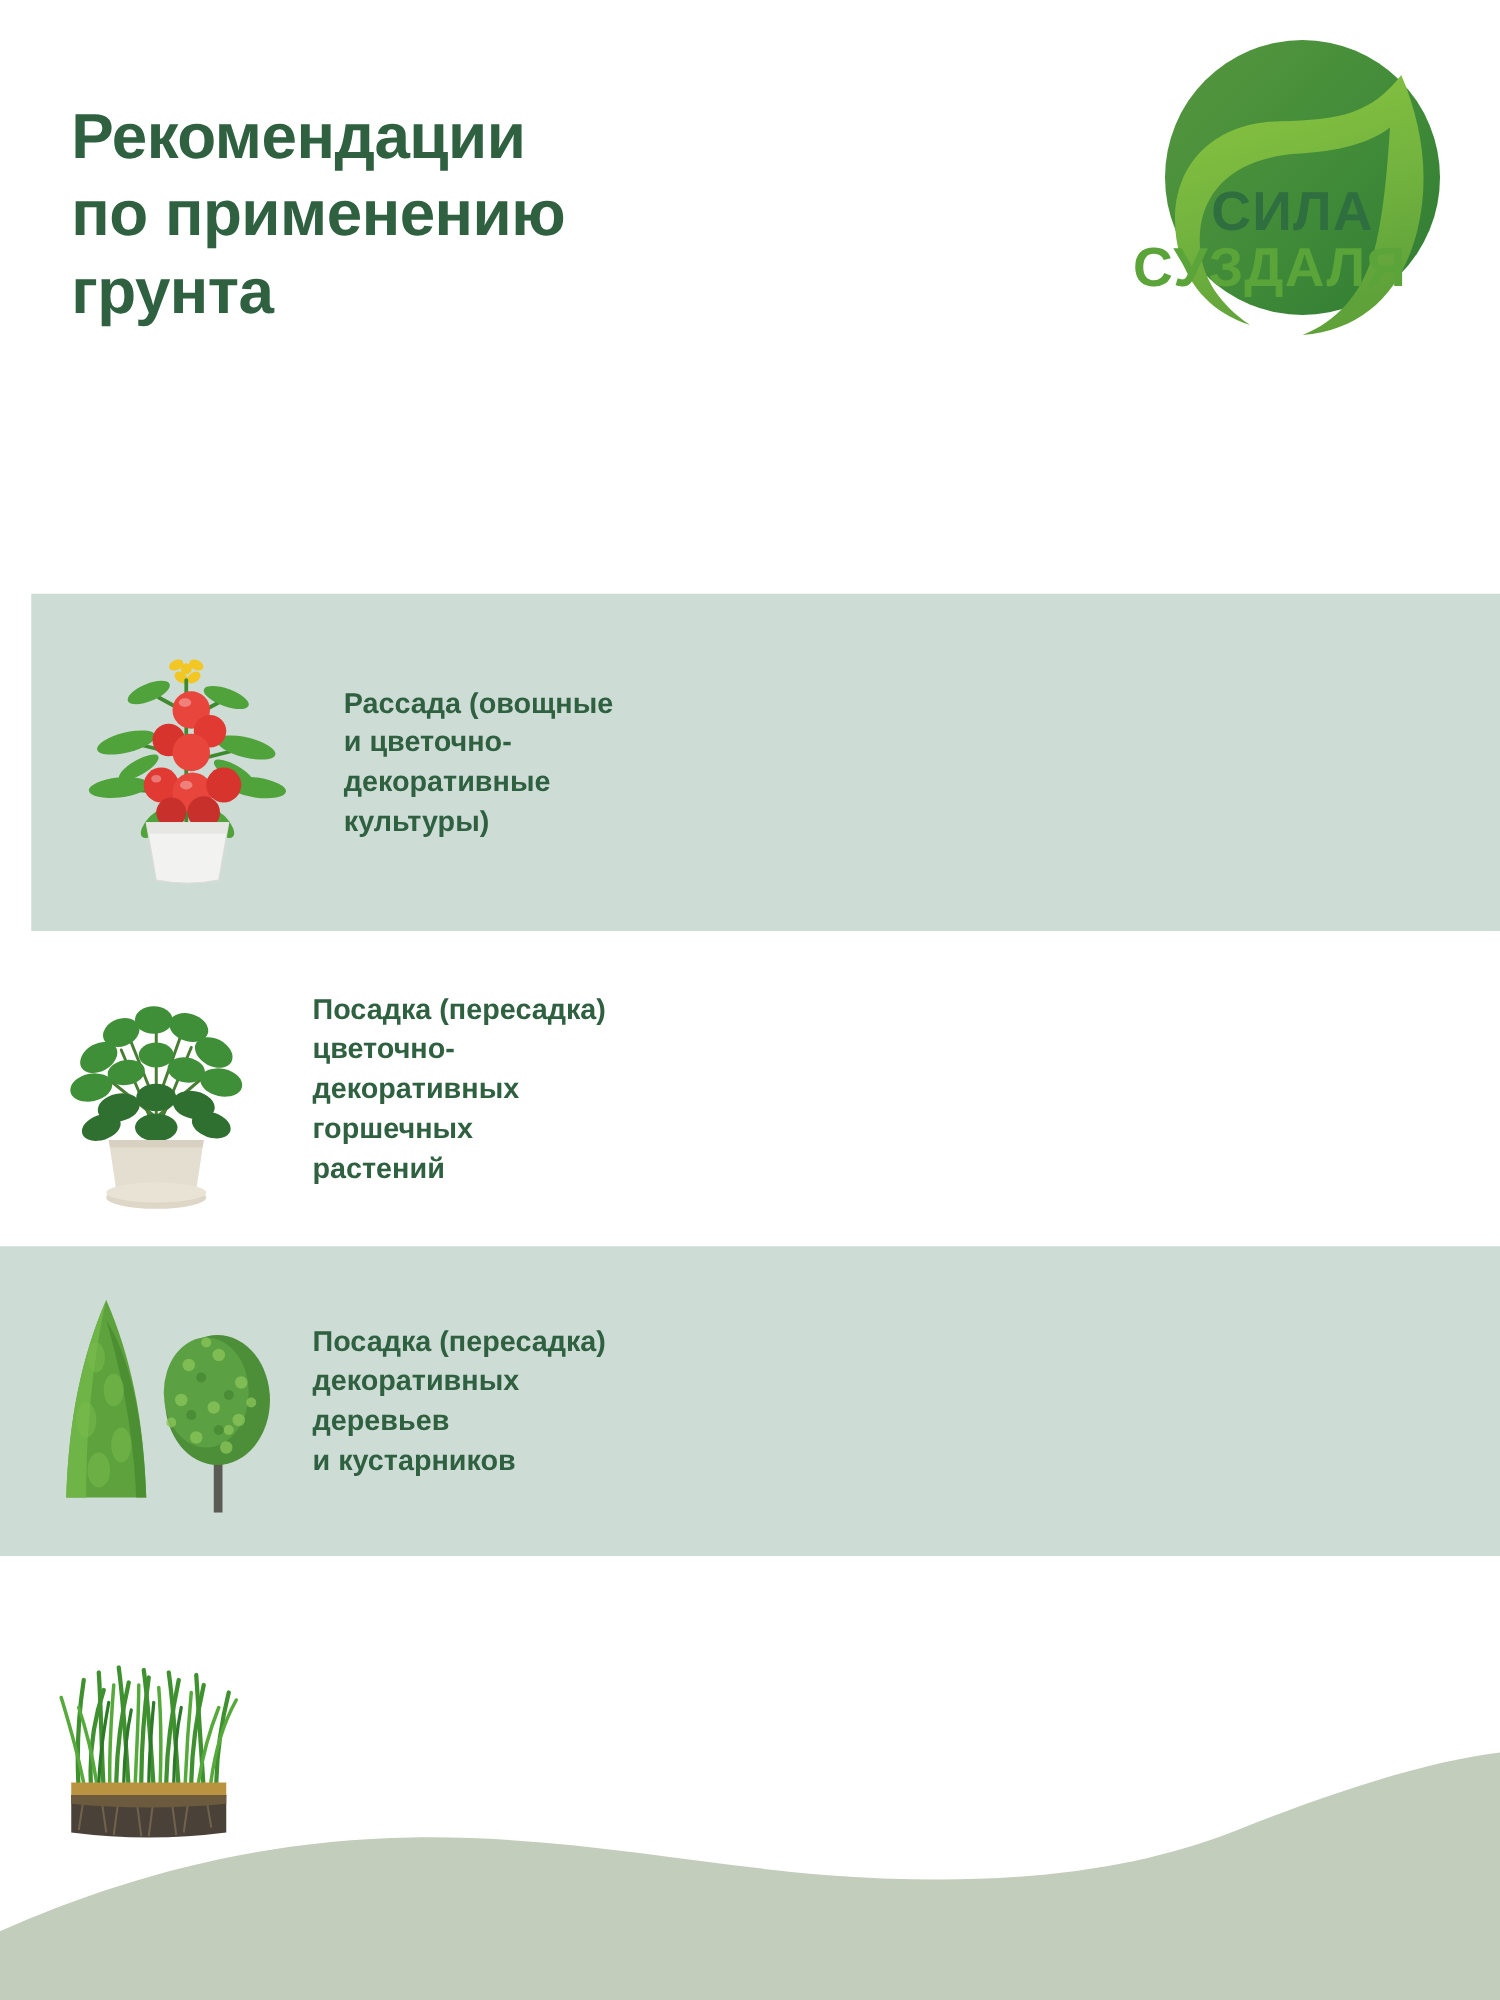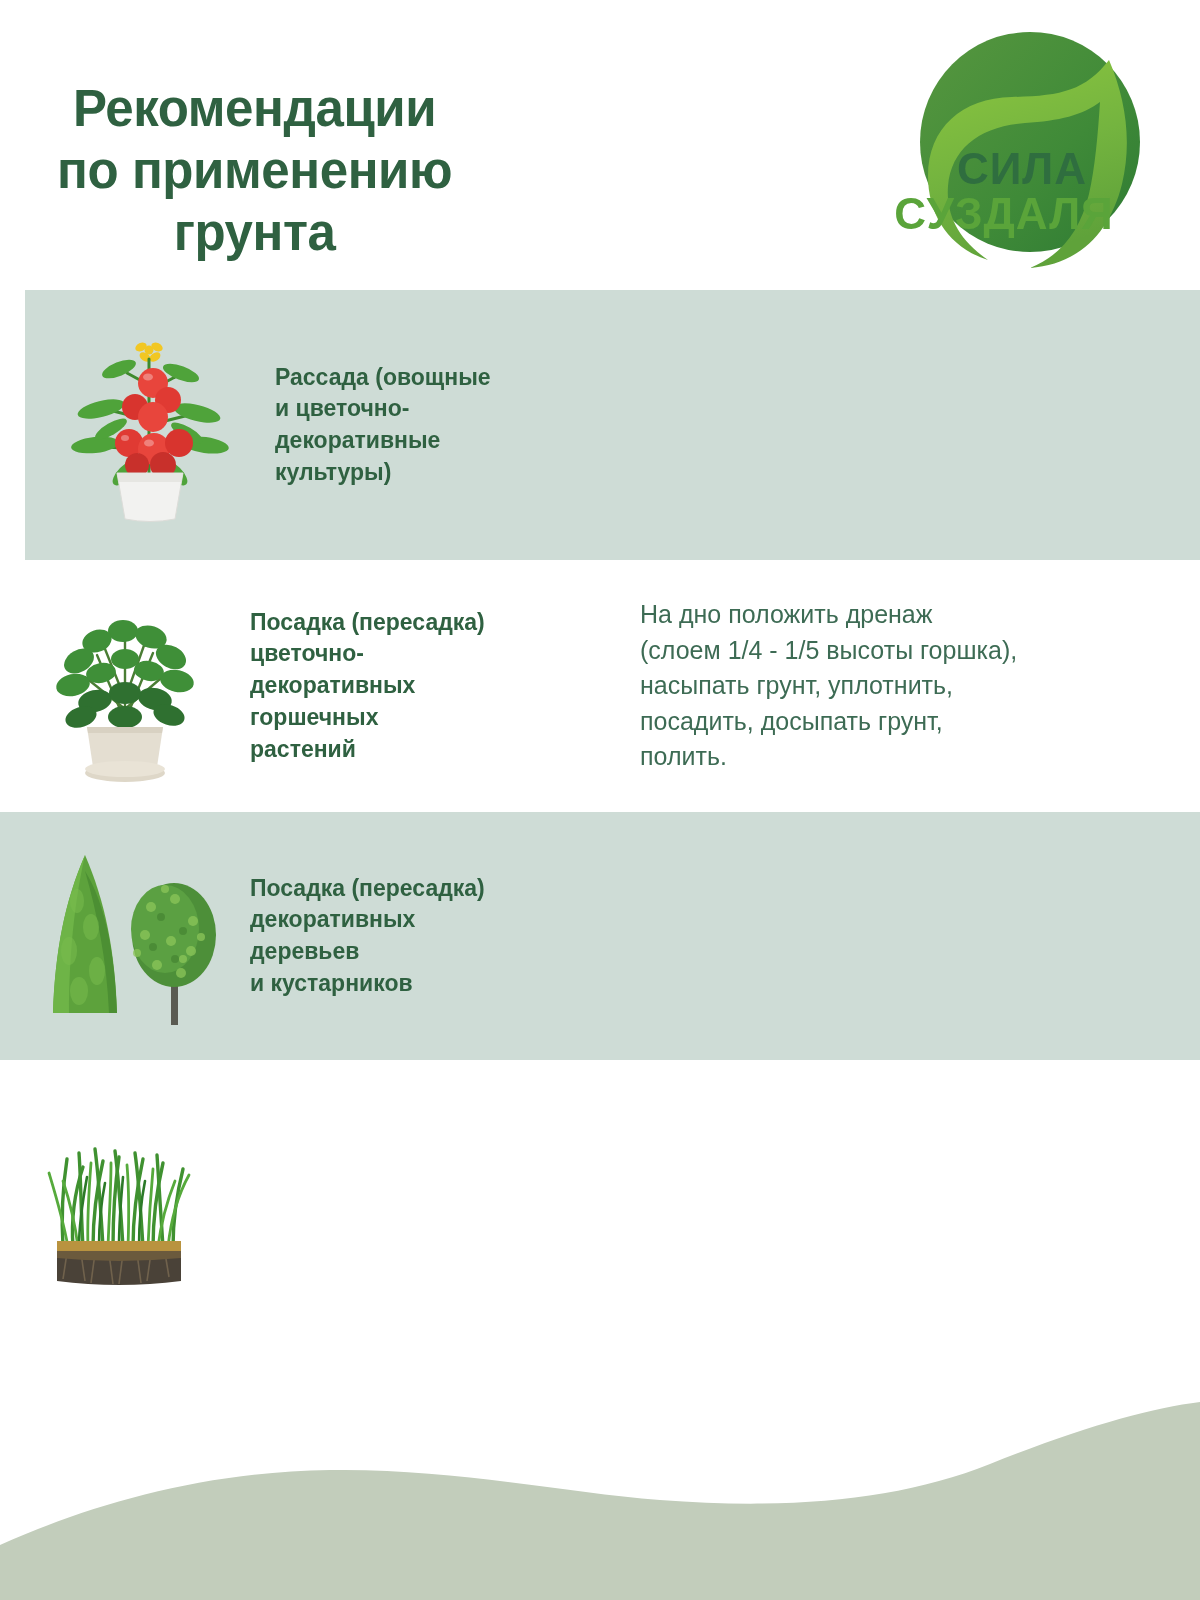--- a/index.html
+++ b/index.html
@@ -11,41 +11,40 @@
     height: 1600px;
     background: #ffffff;
     font-family: "Liberation Sans", "DejaVu Sans", sans-serif;
     overflow: hidden;
     position: relative;
   }
 
   
   .header {
     position: relative;
-    height: 290px;
+    height: 475px;
     box-sizing: border-box;
-    text-align: center;
   }
   .page-title {
     position: absolute;
     left: 57px;
     top: 78px;
     font-size: 51px;
     line-height: 1.22;
     font-weight: 700;
     color: #2f6141;
     letter-spacing: -0.4px;
     white-space: pre-line;
     margin: 0;
   }
 
   
   .logo {
     position: absolute;
-    right: 44px;
+    right: 32px;
     top: 16px;
     width: 272px;
     height: 262px;
   }
   .logo svg { display: block; width: 100%; height: 100%; }
 
   
   .rows { position: relative; }
   .row {
     display: flex;
@@ -259,27 +258,20 @@
         <ellipse cx="90" cy="192" rx="40" ry="9" fill="#ded7c8"></ellipse>
         <ellipse cx="90" cy="188" rx="40" ry="8" fill="#e9e3d6"></ellipse>
       </svg>
     </div>
     <div class="cell-label">
       <p class="label-text">Посадка (пересадка)
 цветочно-
 декоративных
 горшечных
 растений</p>
-    </div>
-    <div class="cell-text">
-      <p class="body-text">На дно положить дренаж
-(слоем 1/4 - 1/5 высоты горшка),
-насыпать грунт, уплотнить,
-посадить, досыпать грунт,
-полить.</p>
     </div>
   </div>
 
   <div class="row tinted row-r3">
     <div class="cell-image">
       <svg class="art" width="200" height="190" viewBox="0 0 200 190">
 
         <path d="M60 14 C 40 60, 30 110, 28 172 L92 172 C 90 110, 80 60, 60 14 Z" fill="#5da23c"></path>
         <path d="M60 14 C 50 58, 44 112, 44 172 L28 172 C 30 110, 40 60, 60 14 Z" fill="#6eb447"></path>
         <path d="M60 30 C 72 72, 82 120, 84 172 L92 172 C 90 112, 80 62, 60 30 Z" fill="#4c8f33"></path>

